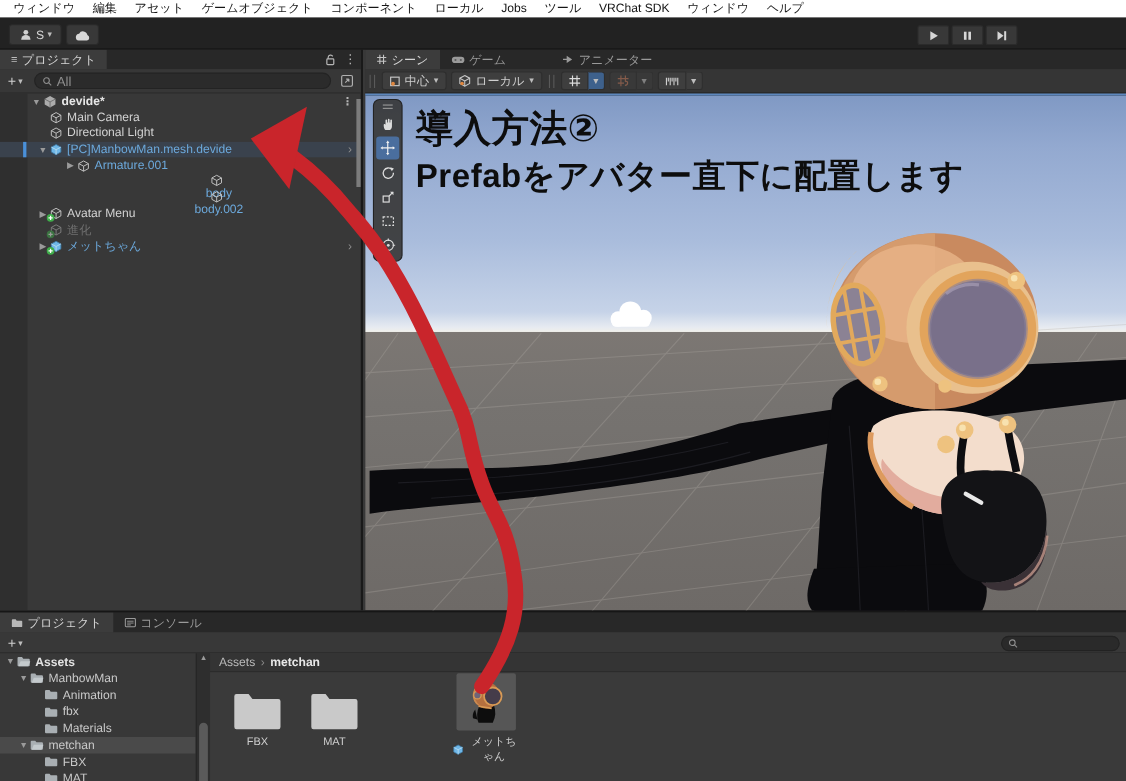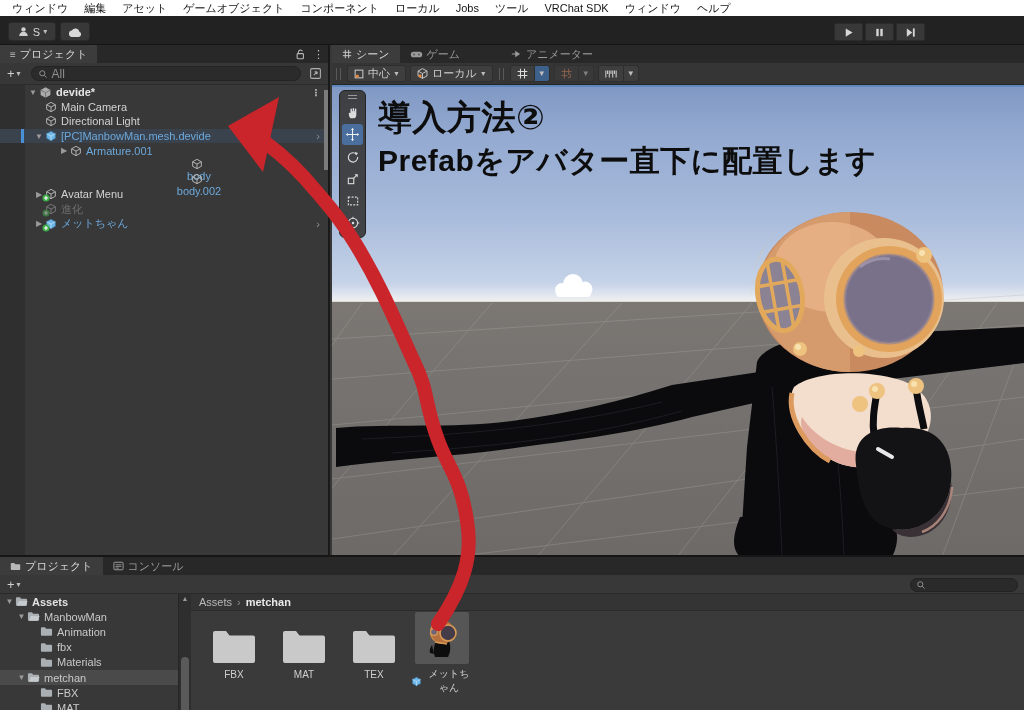--- a/index.html
+++ b/index.html
@@ -696,26 +696,20 @@
           <path d="M3 7a2 2 0 0 1 2-2h11l3.5 4.5H43a2 2 0 0 1 2 2V35a2 2 0 0 1-2 2H5a2 2 0 0 1-2-2z" fill="#c9c9c9"></path>
         </svg>
         <div class="lbl">FBX</div>
       </div>
       <div class="assetitem" style="left:82px; top:32px;">
         <svg width="48" height="40" viewBox="0 0 48 40" style="margin:0 auto">
           <path d="M3 7a2 2 0 0 1 2-2h11l3.5 4.5H43a2 2 0 0 1 2 2V35a2 2 0 0 1-2 2H5a2 2 0 0 1-2-2z" fill="#c9c9c9"></path>
         </svg>
         <div class="lbl">MAT</div>
       </div>
-      <div class="assetitem" style="left:152px; top:32px;">
-        <svg width="48" height="40" viewBox="0 0 48 40" style="margin:0 auto">
-          <path d="M3 7a2 2 0 0 1 2-2h11l3.5 4.5H43a2 2 0 0 1 2 2V35a2 2 0 0 1-2 2H5a2 2 0 0 1-2-2z" fill="#c9c9c9"></path>
-        </svg>
-        <div class="lbl">TEX</div>
-      </div>
 
       <div class="assetitem" style="left:220px; top:18px; width:62px;">
         <div class="thumbbox">
           <svg width="54" height="52" viewBox="0 0 54 52">
             <path d="M21 29 q-4 9 -1 16 l13 0 q4 -8 1 -16 z" fill="#0d0d0d"></path>
             <path d="M17 33 q-3 4 -2 8 l4 1 z" fill="#0d0d0d"></path>
             <circle cx="27" cy="20" r="12" fill="#b5703f"></circle>
             <path d="M27 8 a12 12 0 0 0 -9 20 l4 2 a12 12 0 0 1 5 -22z" fill="#c98a52"></path>
             <circle cx="33" cy="21" r="8" fill="#453c4a"></circle>
             <circle cx="33" cy="21" r="8" fill="none" stroke="#d89a55" stroke-width="1.6"></circle>

